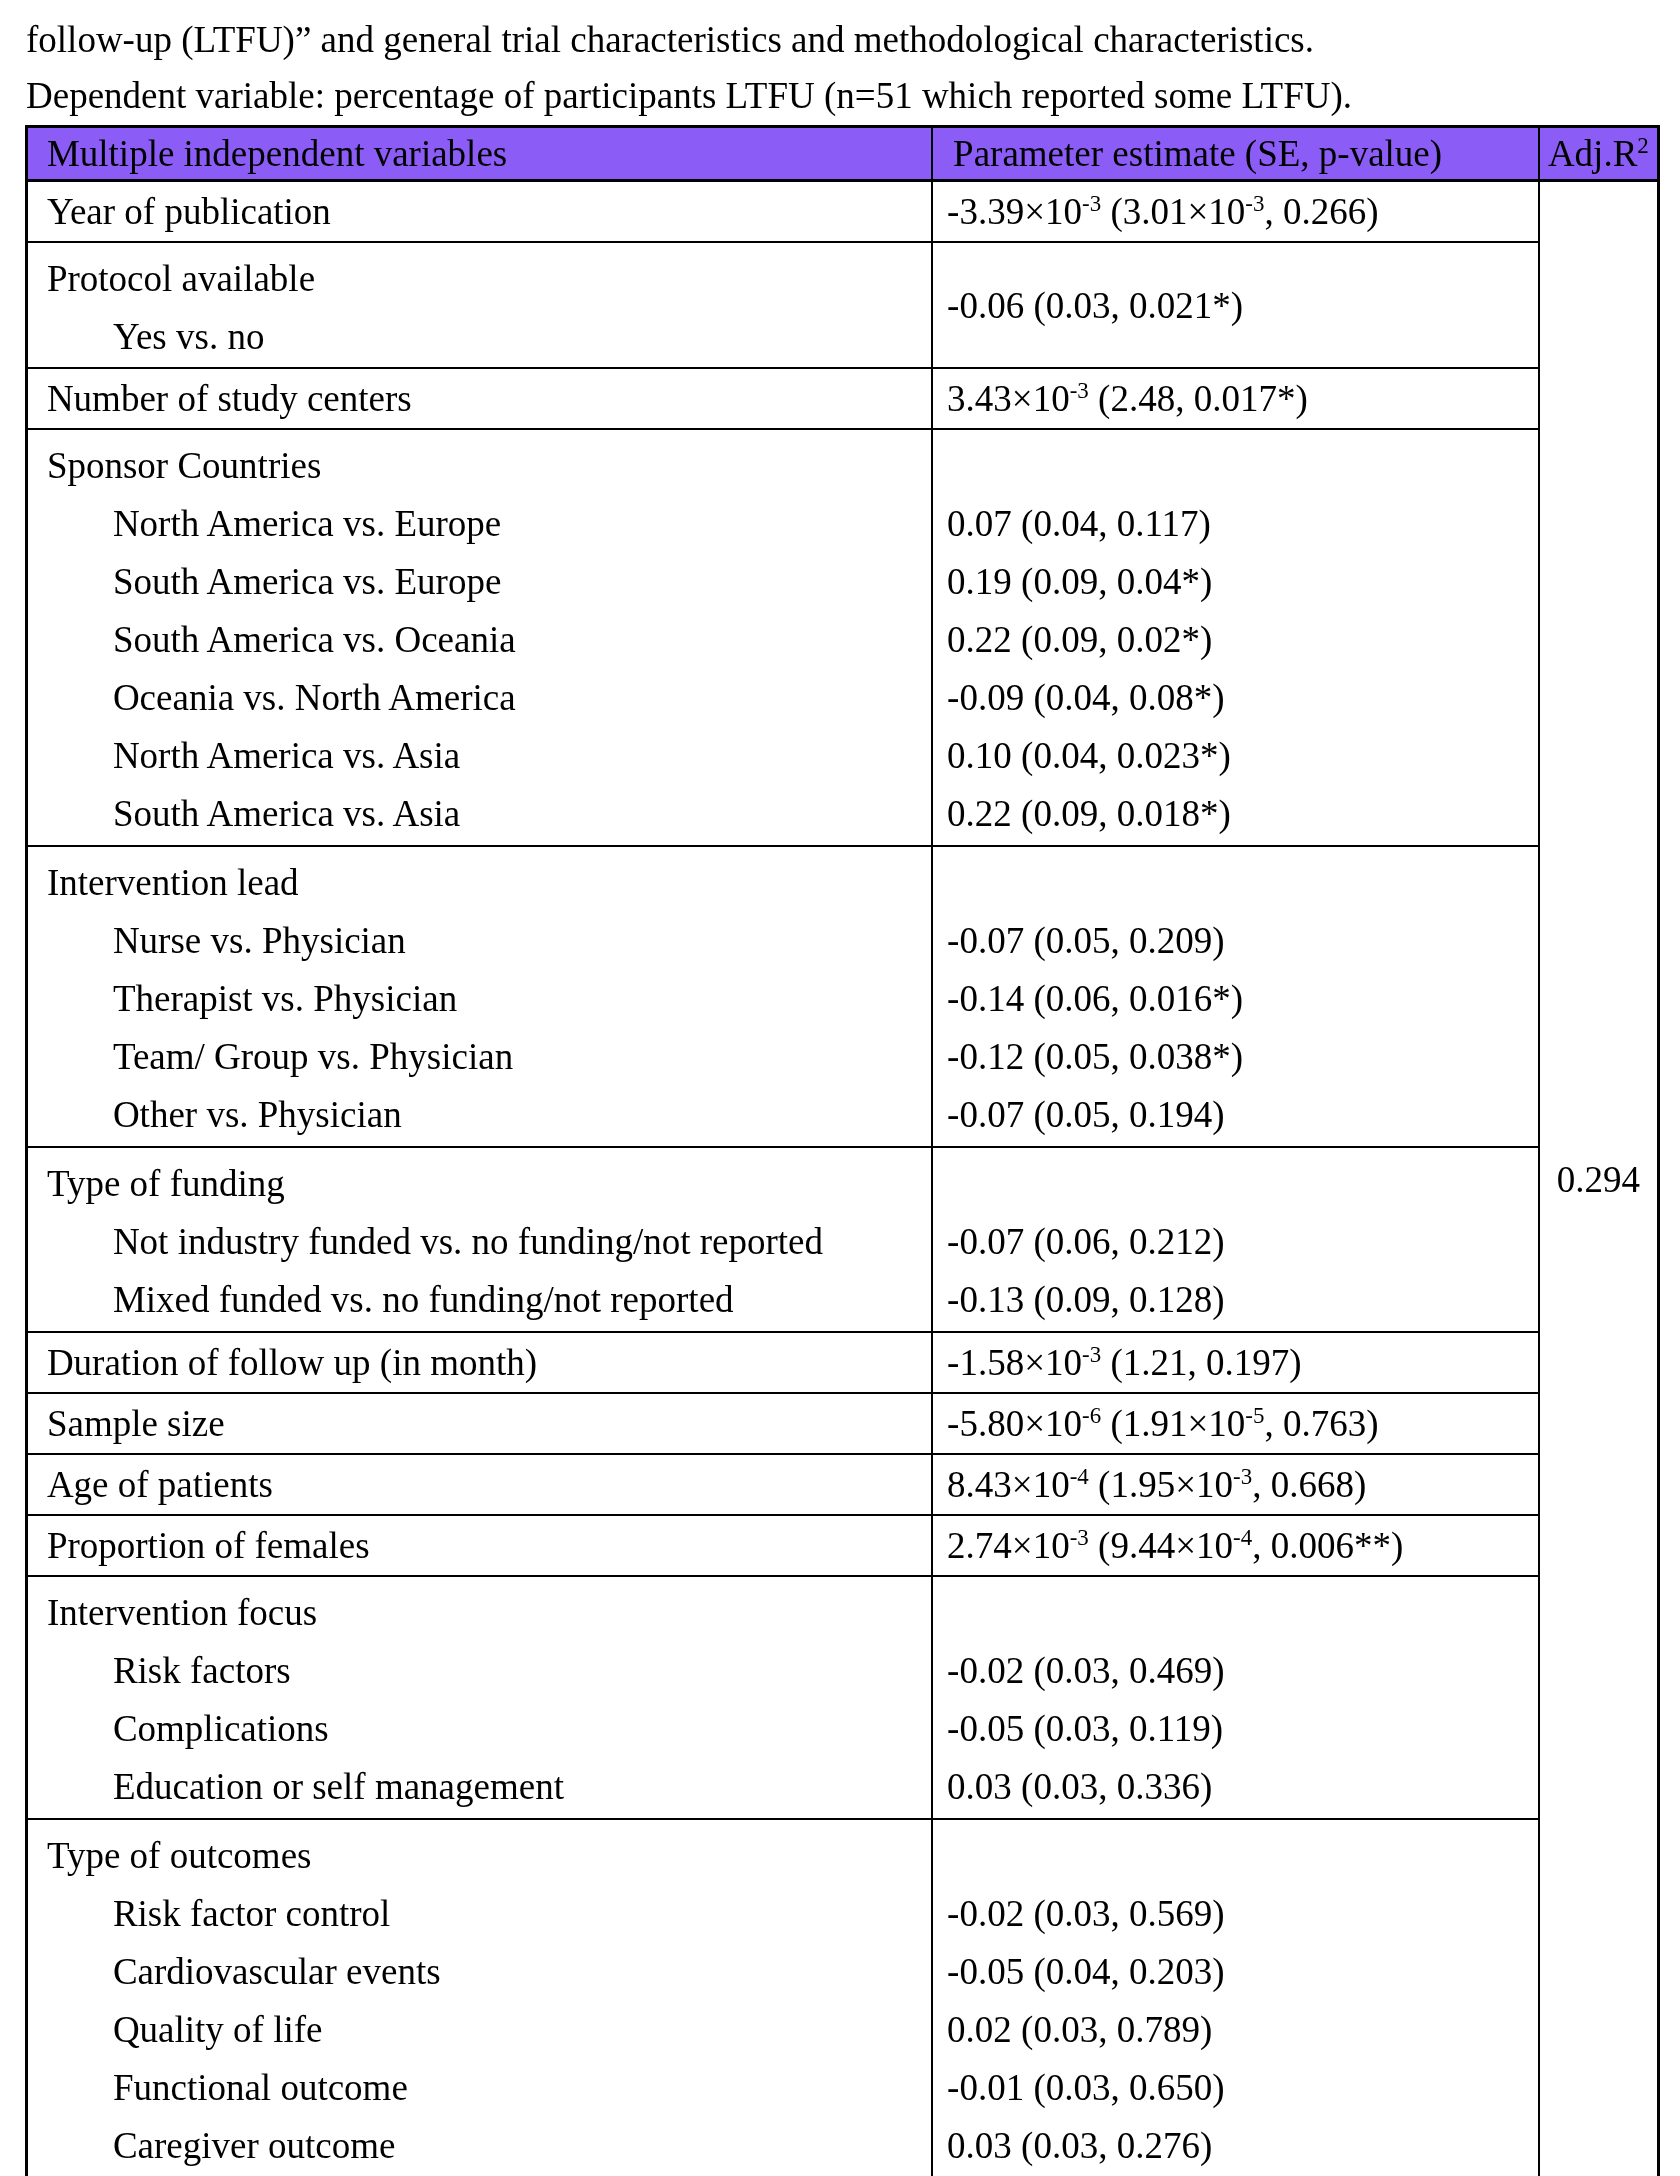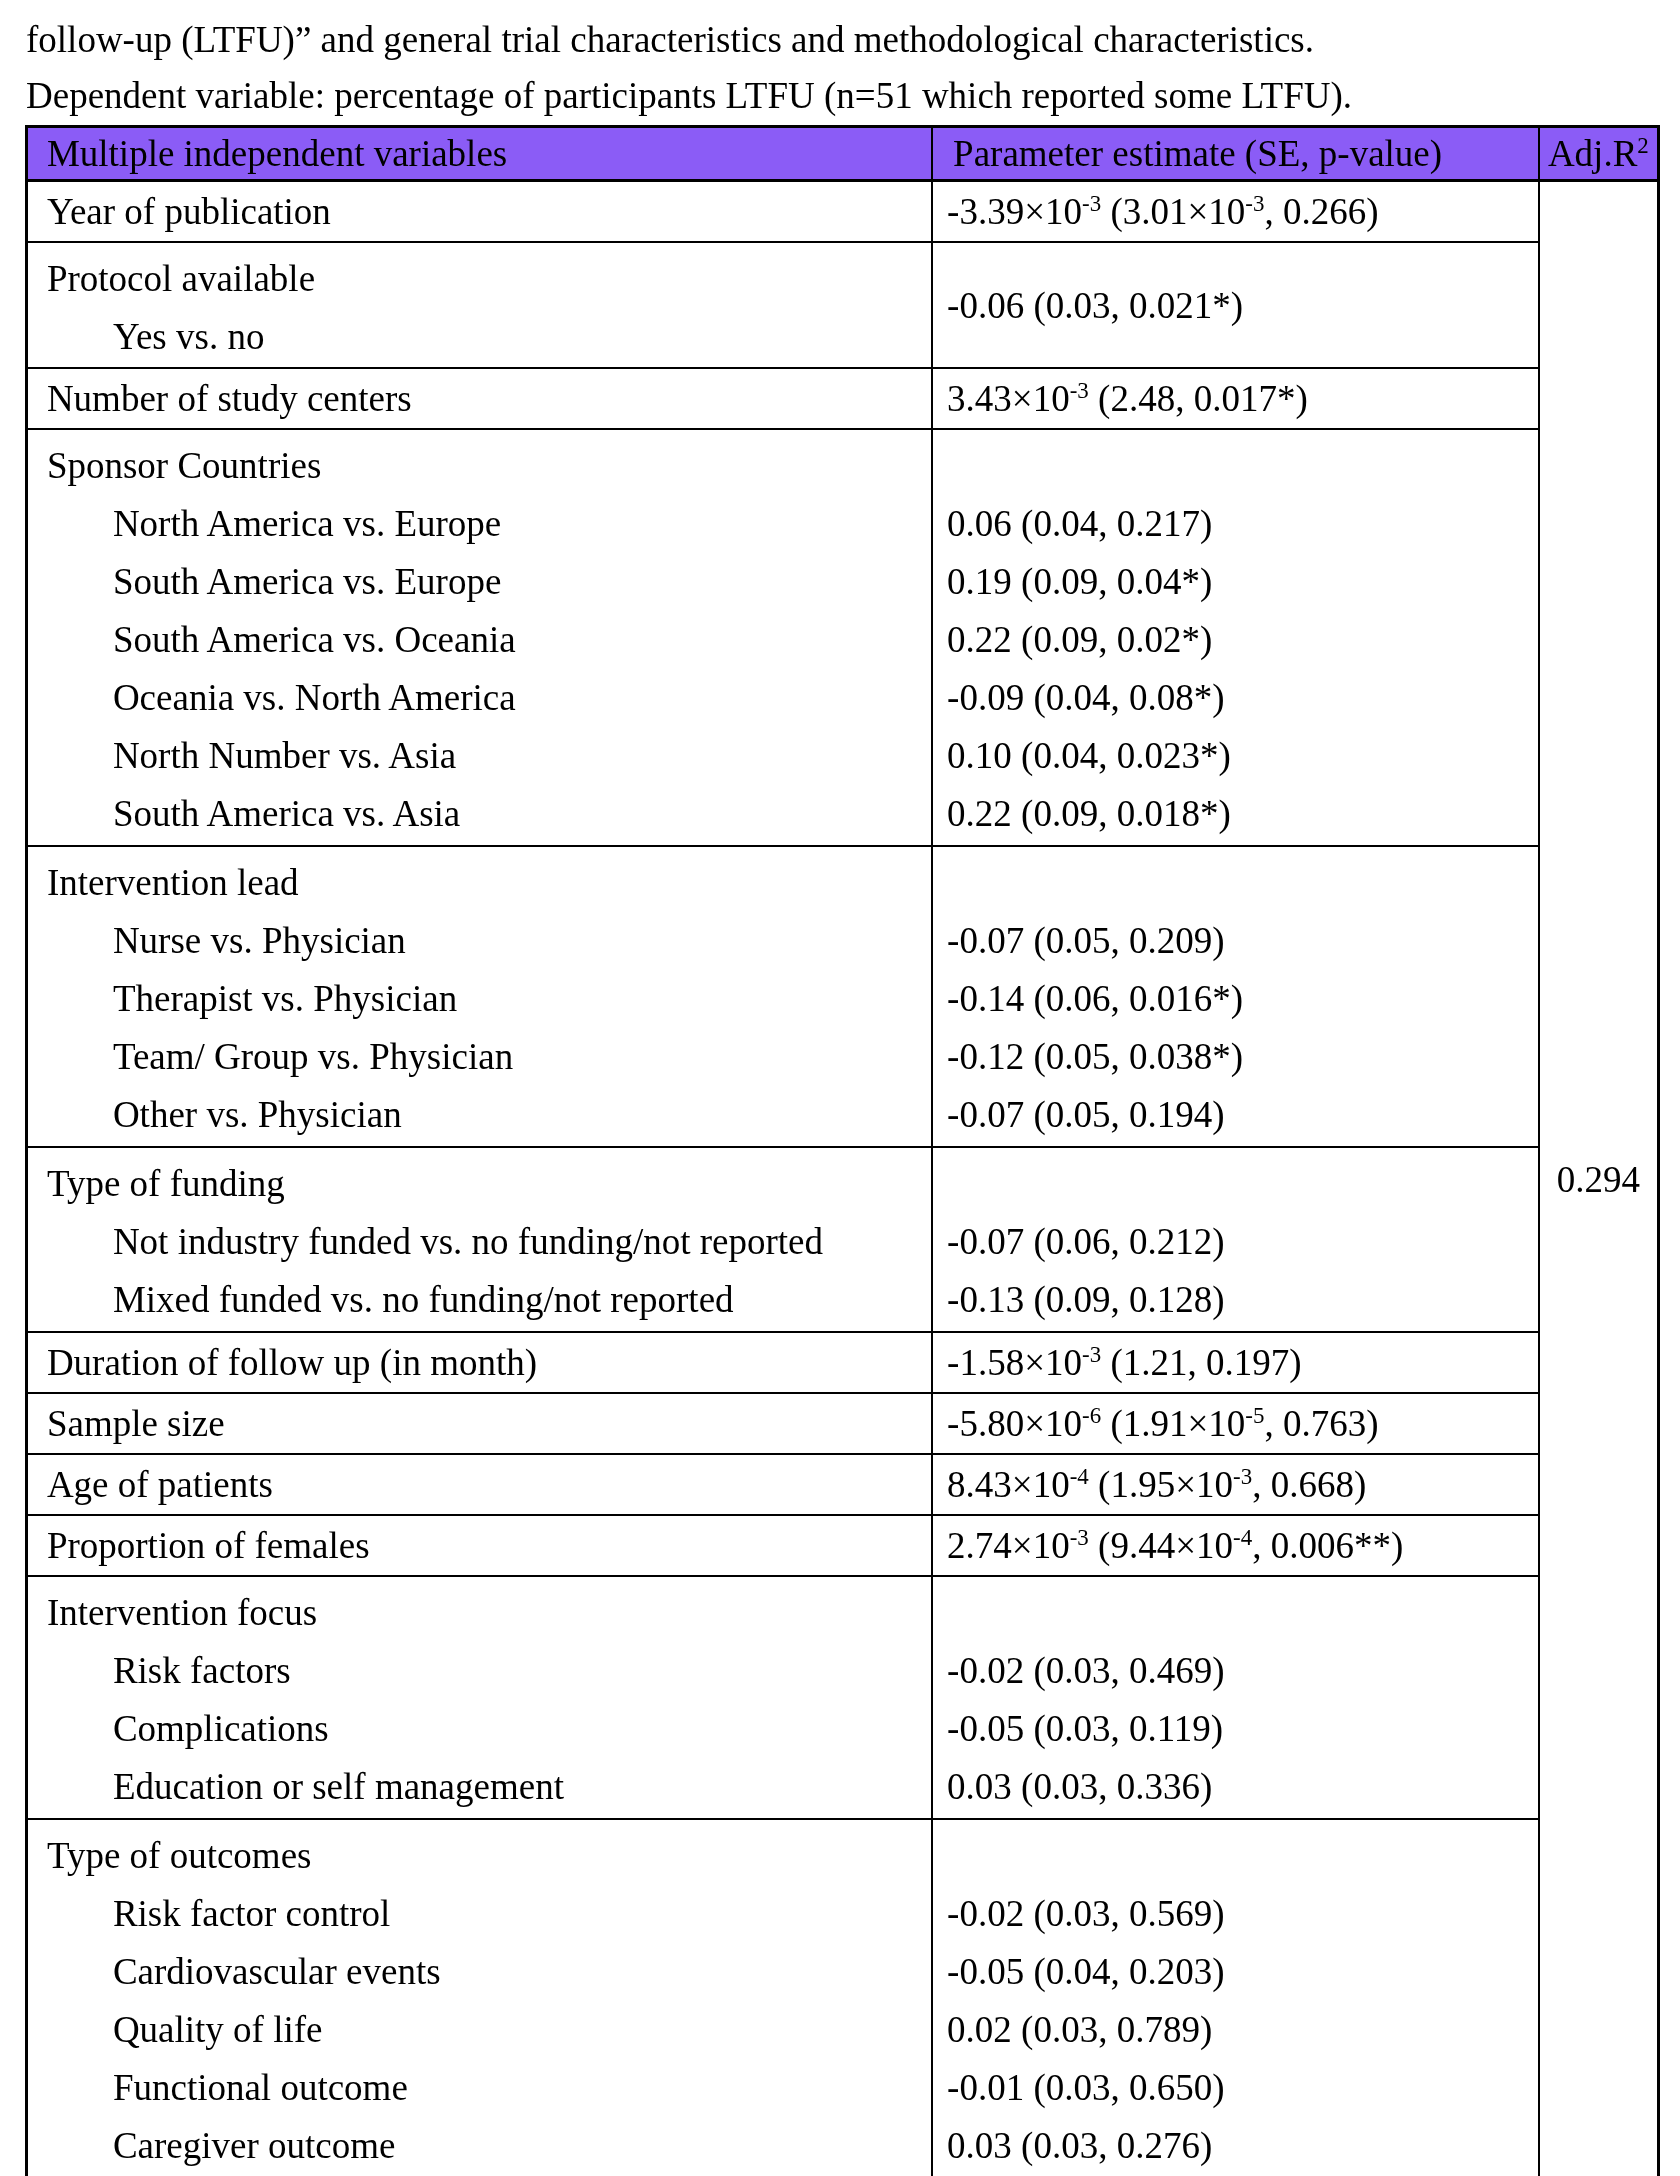--- a/index.html
+++ b/index.html
@@ -80,26 +80,26 @@
         <td class="val">3.43×10<sup>-3</sup> (2.48, 0.017*)</td>
       </tr>
 
       <tr>
         <td class="lab group-cell">
           <div class="g-label">Sponsor Countries</div>
           <div class="g-sub">North America vs. Europe</div>
           <div class="g-sub">South America vs. Europe</div>
           <div class="g-sub">South America vs. Oceania</div>
           <div class="g-sub">Oceania vs. North America</div>
-          <div class="g-sub">North Number vs. Asia</div>
+          <div class="g-sub">North America vs. Asia</div>
           <div class="g-sub">South America vs. Asia</div>
         </td>
         <td class="val group-cell">
           <div class="g-blank"></div>
-          <div class="g-val">0.06 (0.04, 0.217)</div>
+          <div class="g-val">0.07 (0.04, 0.117)</div>
           <div class="g-val">0.19 (0.09, 0.04*)</div>
           <div class="g-val">0.22 (0.09, 0.02*)</div>
           <div class="g-val">-0.09 (0.04, 0.08*)</div>
           <div class="g-val">0.10 (0.04, 0.023*)</div>
           <div class="g-val">0.22 (0.09, 0.018*)</div>
         </td>
       </tr>
 
       <tr>
         <td class="lab group-cell">

